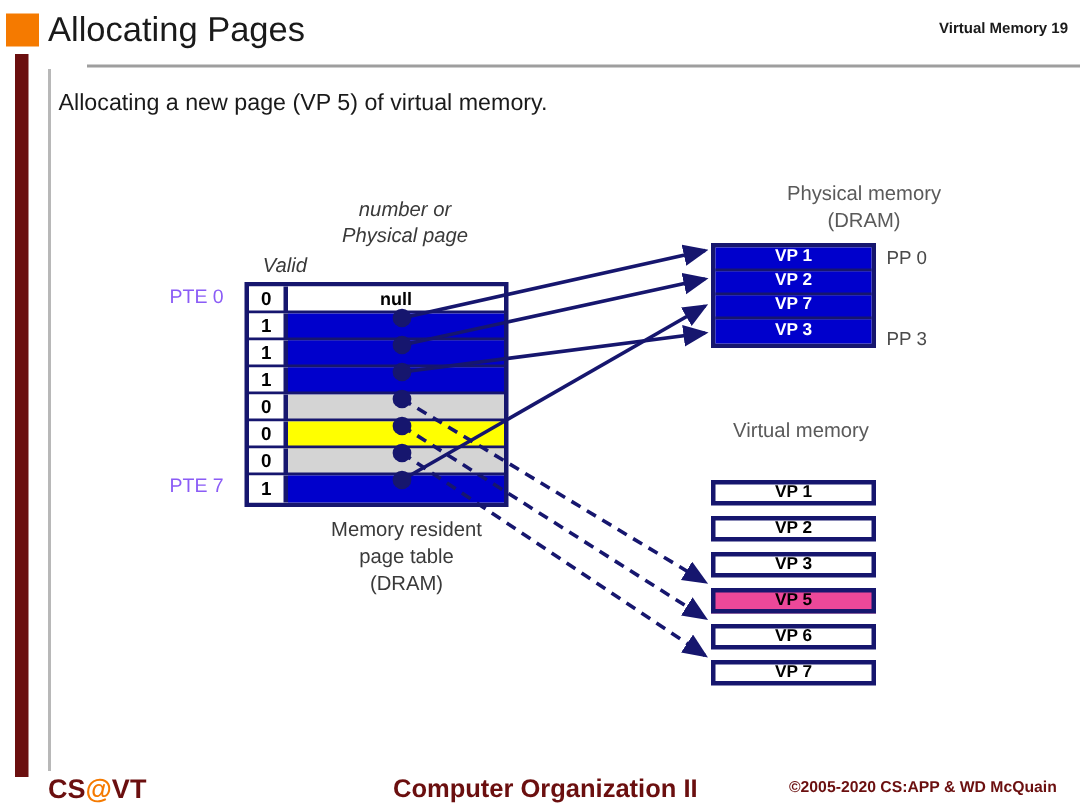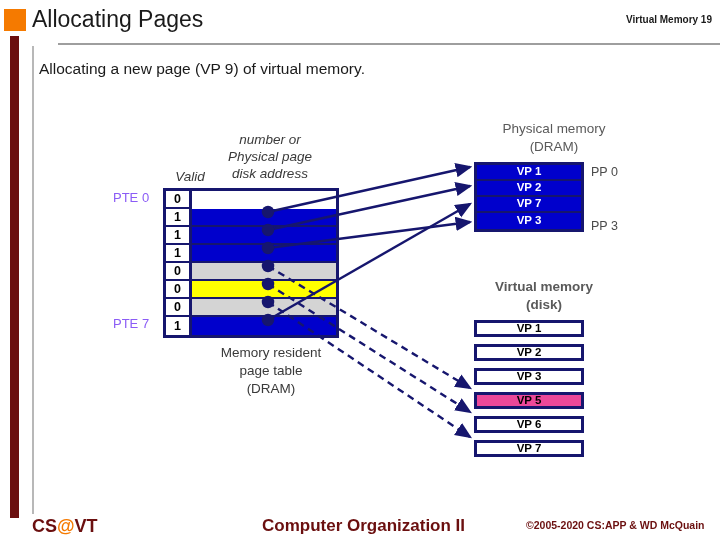--- a/index.html
+++ b/index.html
@@ -163,21 +163,21 @@
     width: 180px;
     text-align: center;
     font-size: 13.5px;
     color: #3a3a3a;
     line-height: 18px;
   }
 
   
   #pm-caption {
     position: absolute;
-    left: 454px;
+    left: 476px;
     top: 120px;
     width: 200px;
     text-align: center;
     font-size: 13.5px;
     color: #5a5a5a;
     line-height: 18px;
   }
   #phys-mem {
     position: absolute;
     left: 474px;
@@ -206,28 +206,27 @@
     font-size: 12.5px;
     color: #4a4a4a;
     white-space: nowrap;
   }
   #pp0-label { top: 165px; }
   #pp3-label { top: 219px; }
 
   
   #vm-caption {
     position: absolute;
-    left: 444px;
+    left: 434px;
     top: 278px;
     width: 200px;
     text-align: center;
     font-size: 13.5px;
     color: #5a5a5a;
     line-height: 18px;
-    font-weight: bold;
   }
   #virt-mem {
     position: absolute;
     left: 474px;
     top: 320px;
     width: 110px;
   }
   .vm-row {
     height: 17px;
     margin-bottom: 7px;
@@ -286,35 +285,35 @@
 <body>
 
 <div id="title-bullet"></div>
 <div id="page-title">Allocating Pages</div>
 <div id="header-right">Virtual Memory  19</div>
 <div id="header-rule"></div>
 
 <div id="left-bar"></div>
 <div id="left-rule"></div>
 
-<div id="subtitle">Allocating a new page (VP 9) of virtual memory.</div>
+<div id="subtitle">Allocating a new page (VP 5) of virtual memory.</div>
 
 <div class="hdr-italic" id="ppn-head">
   <div>number or</div>
   <div>Physical page</div>
-  <div>disk address</div>
 </div>
 <div class="hdr-italic" id="valid-head">Valid</div>
 
 <div id="pte0-label" class="pte-label">PTE 0</div>
 <div id="pte7-label" class="pte-label">PTE 7</div>
 
 <div id="page-table">
   <div class="pt-row">
     <div class="pt-valid">0</div>
+    <div class="pt-data fill-white">null</div>
   </div>
   <div class="pt-row">
     <div class="pt-valid">1</div>
     <div class="pt-data fill-blue"></div>
   </div>
   <div class="pt-row">
     <div class="pt-valid">1</div>
     <div class="pt-data fill-blue"></div>
   </div>
   <div class="pt-row">
@@ -353,21 +352,20 @@
   <div class="pm-row">VP 1</div>
   <div class="pm-row">VP 2</div>
   <div class="pm-row">VP 7</div>
   <div class="pm-row">VP 3</div>
 </div>
 <div class="pp-label" id="pp0-label">PP 0</div>
 <div class="pp-label" id="pp3-label">PP 3</div>
 
 <div id="vm-caption">
   <div>Virtual memory</div>
-  <div>(disk)</div>
 </div>
 <div id="virt-mem">
   <div class="vm-row">VP 1</div>
   <div class="vm-row">VP 2</div>
   <div class="vm-row">VP 3</div>
   <div class="vm-row highlight">VP 5</div>
   <div class="vm-row">VP 6</div>
   <div class="vm-row">VP 7</div>
 </div>
 

